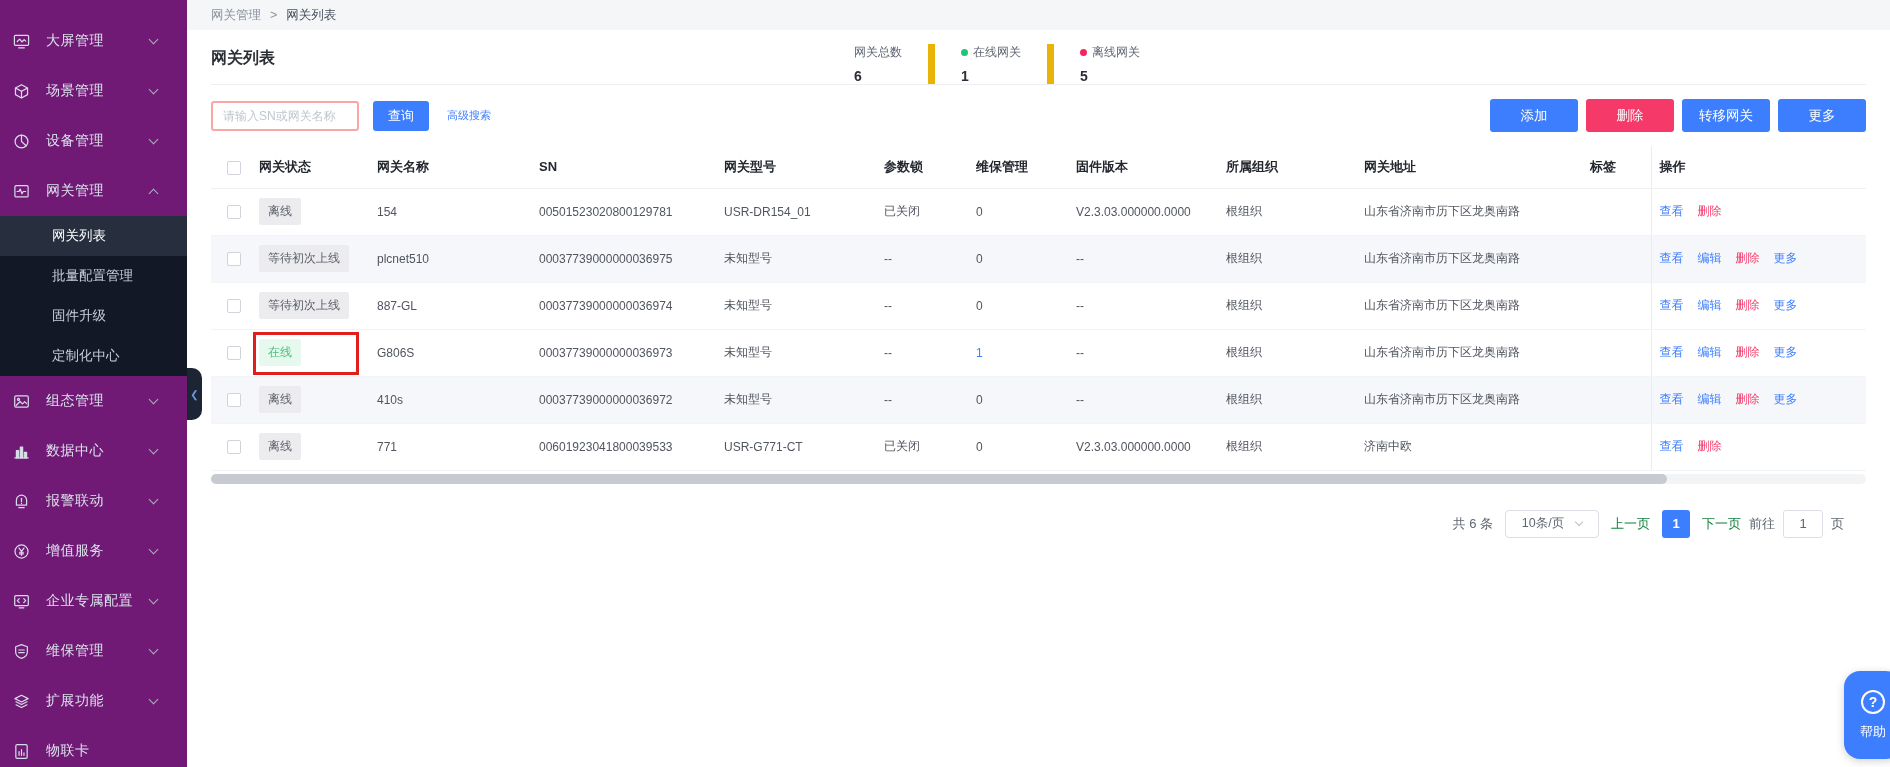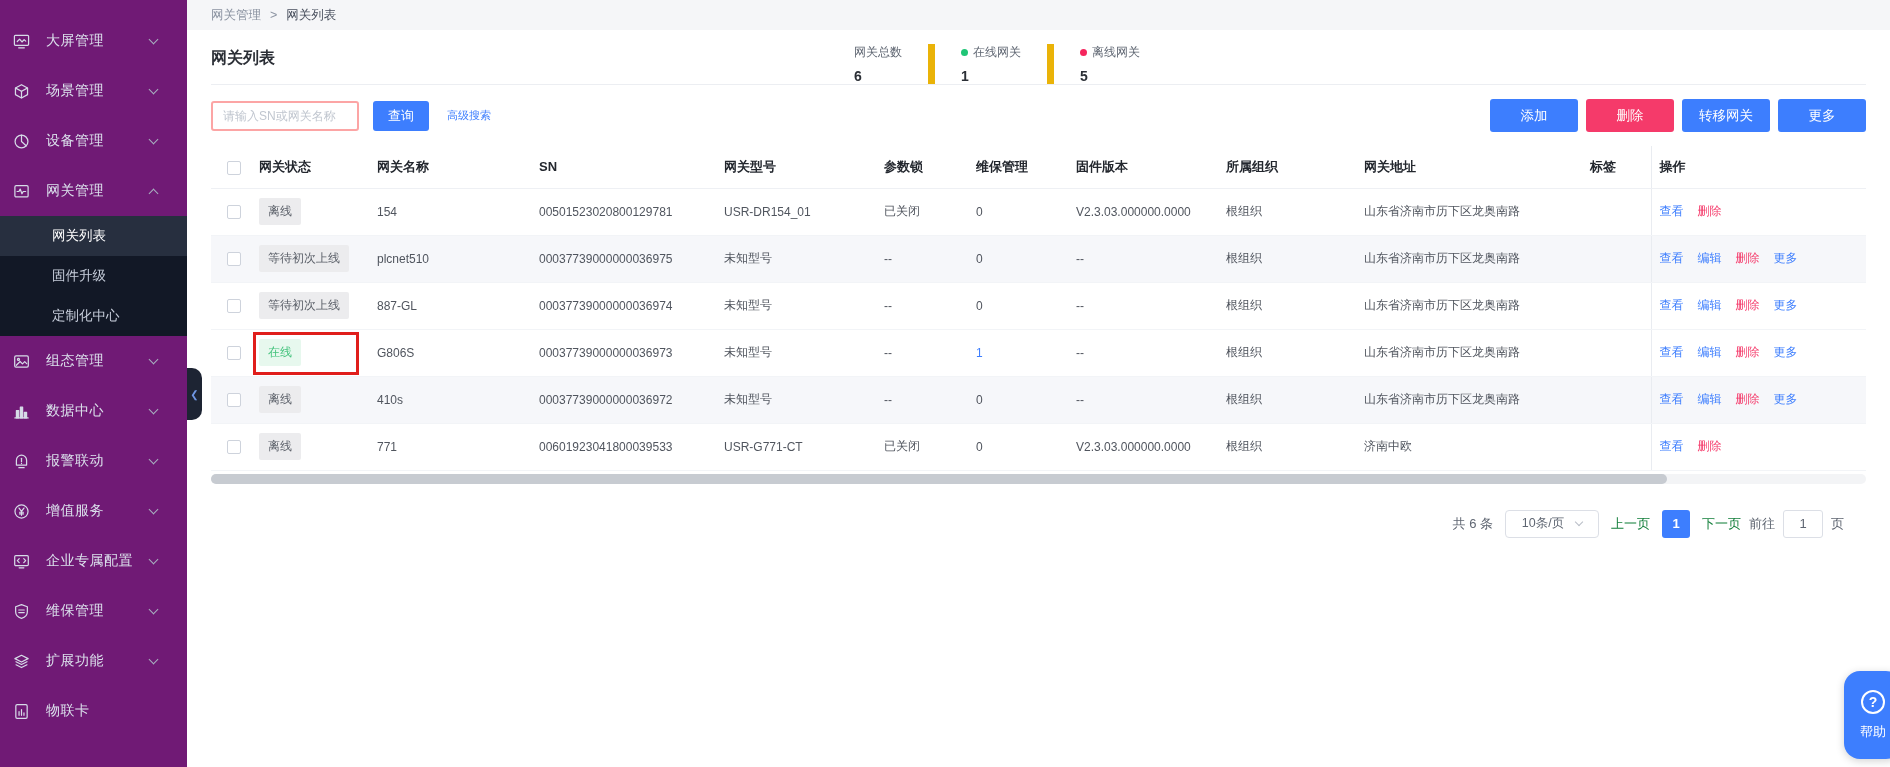--- a/index.html
+++ b/index.html
@@ -127,20 +127,21 @@
           <svg width="17" height="17" viewBox="0 0 18 18" fill="none" stroke="#d6dce8" stroke-width="1.3" stroke-linecap="round" stroke-linejoin="round">
             <rect x="2" y="2.8" width="14" height="12" rx="1.4"></rect>
             <path d="M4.3 9 h2 l1.3 -2.6 l1.9 5 l1.3 -2.4 h2.6"></path>
           </svg>
         </span>
         <span class="s-label">网关管理</span>
         <span class="chev up"></span>
       </div>
       <div class="submenu">
         <div class="sub-item active">网关列表</div>
+        <div class="sub-item">批量配置管理</div>
         <div class="sub-item">固件升级</div>
         <div class="sub-item">定制化中心</div>
       </div>
       <div class="side-item">
         <span class="s-icon">
           <svg width="17" height="17" viewBox="0 0 18 18" fill="none" stroke="#d6dce8" stroke-width="1.3" stroke-linecap="round" stroke-linejoin="round">
             <rect x="1.8" y="3" width="14.4" height="12" rx="1.4"></rect>
             <circle cx="5.8" cy="6.8" r="1.1"></circle>
             <path d="M3.5 13 L7.5 9 L10 11.5 L12.4 9.1 L14.5 11.2"></path>
           </svg>

